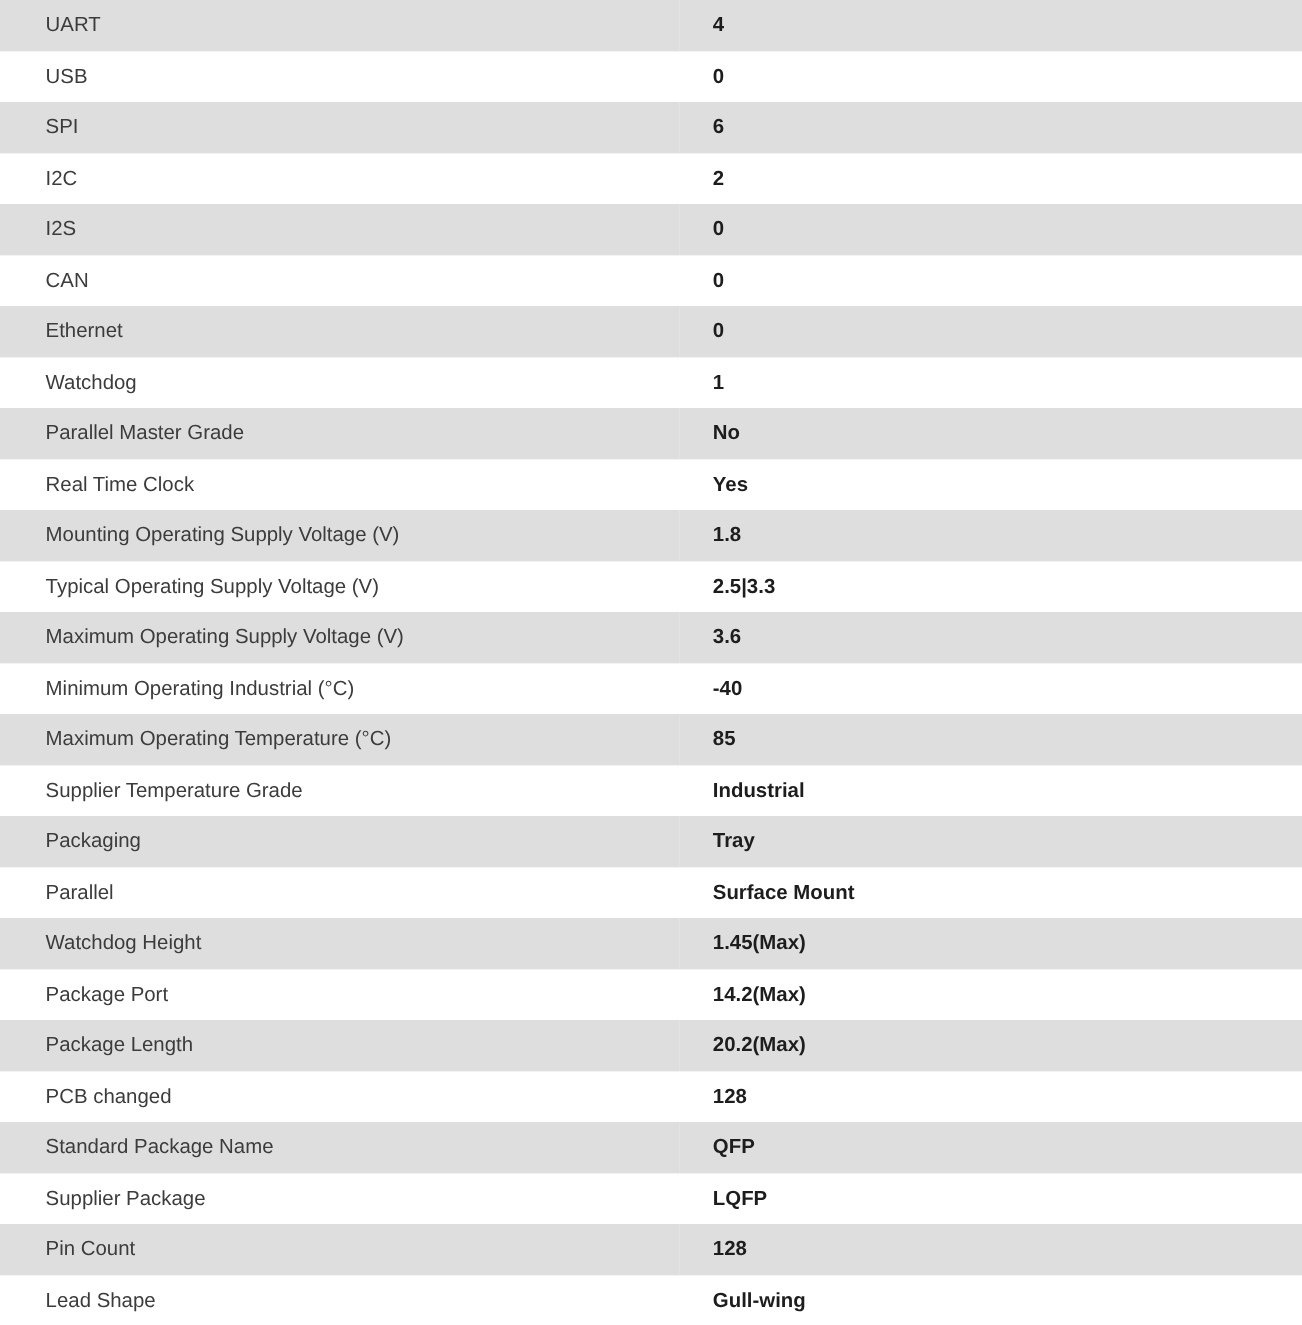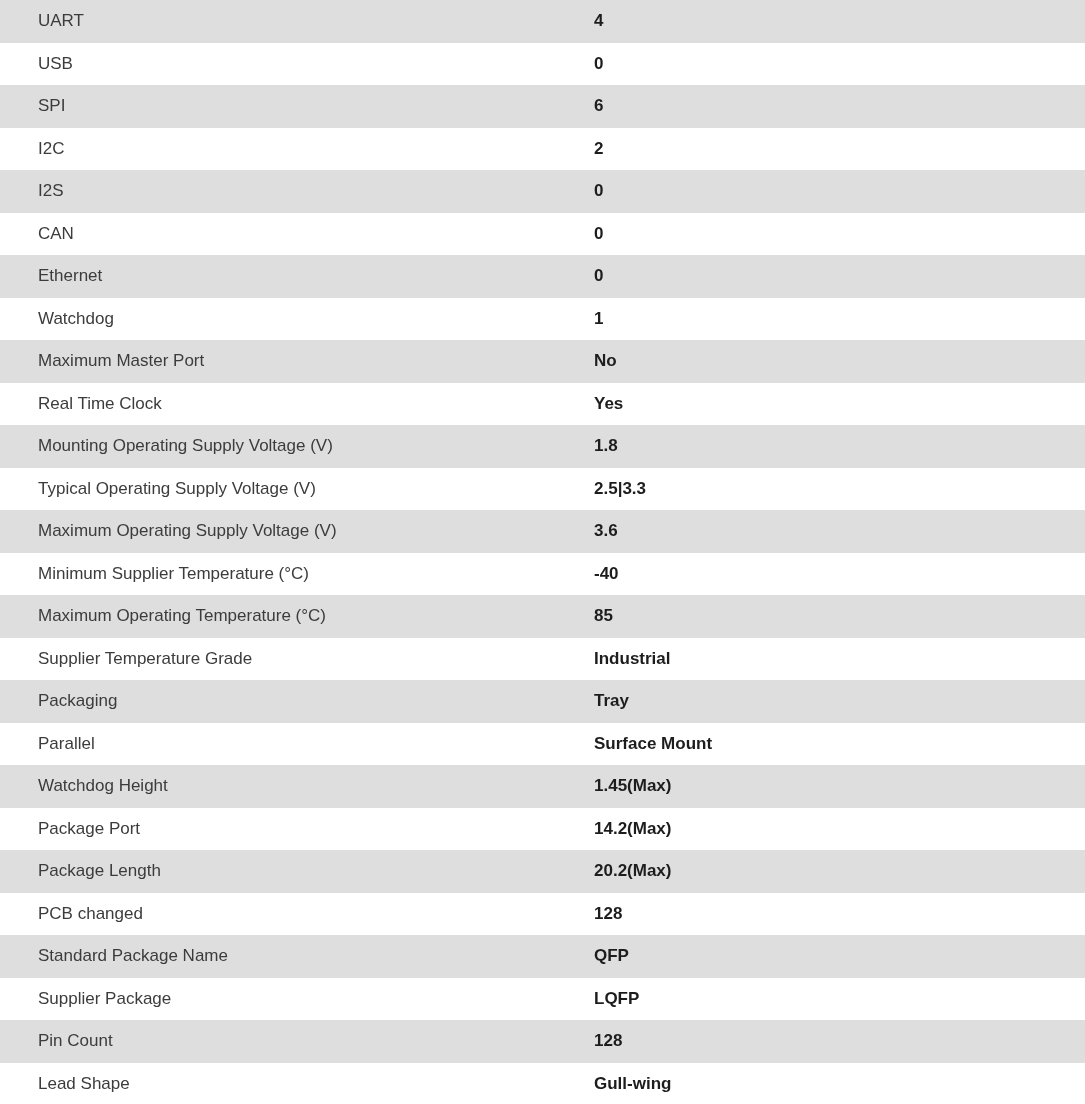--- a/index.html
+++ b/index.html
@@ -77,41 +77,41 @@
       </tr>
       <tr class="shaded">
         <td class="label">Ethernet</td>
         <td class="value">0</td>
       </tr>
       <tr class="plain">
         <td class="label">Watchdog</td>
         <td class="value">1</td>
       </tr>
       <tr class="shaded">
-        <td class="label">Maximum Master Port</td>
+        <td class="label">Parallel Master Grade</td>
         <td class="value">No</td>
       </tr>
       <tr class="plain">
         <td class="label">Real Time Clock</td>
         <td class="value">Yes</td>
       </tr>
       <tr class="shaded">
         <td class="label">Mounting Operating Supply Voltage (V)</td>
         <td class="value">1.8</td>
       </tr>
       <tr class="plain">
         <td class="label">Typical Operating Supply Voltage (V)</td>
         <td class="value">2.5|3.3</td>
       </tr>
       <tr class="shaded">
         <td class="label">Maximum Operating Supply Voltage (V)</td>
         <td class="value">3.6</td>
       </tr>
       <tr class="plain">
-        <td class="label">Minimum Supplier Temperature (°C)</td>
+        <td class="label">Minimum Operating Industrial (°C)</td>
         <td class="value">-40</td>
       </tr>
       <tr class="shaded">
         <td class="label">Maximum Operating Temperature (°C)</td>
         <td class="value">85</td>
       </tr>
       <tr class="plain">
         <td class="label">Supplier Temperature Grade</td>
         <td class="value">Industrial</td>
       </tr>

